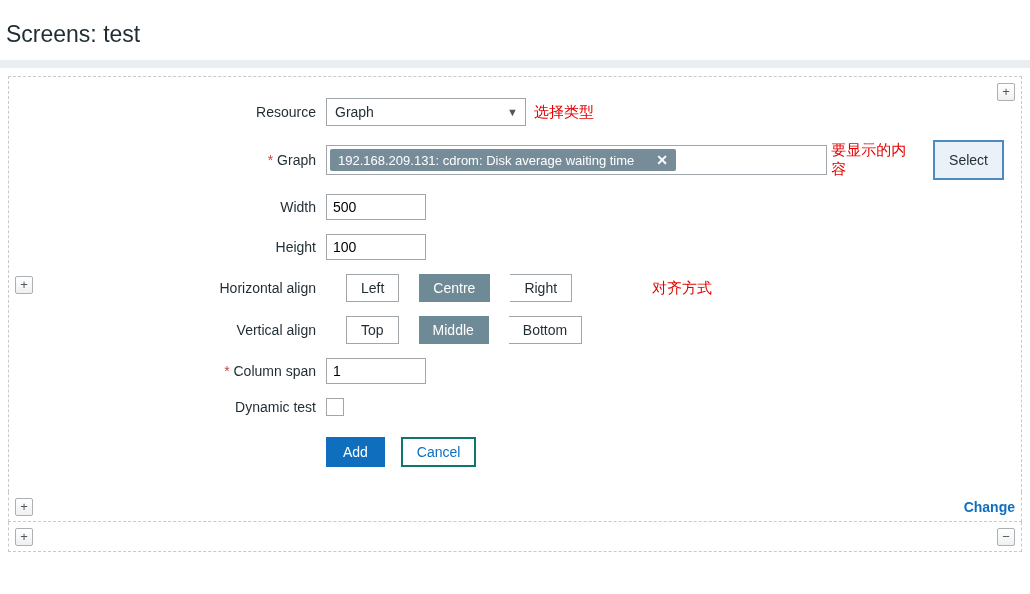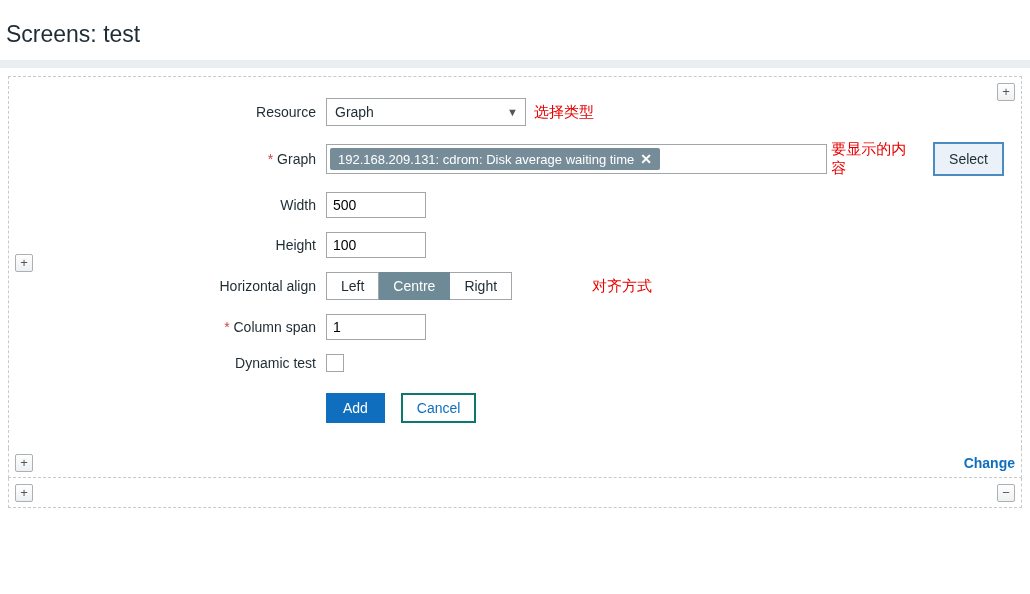--- a/index.html
+++ b/index.html
@@ -85,28 +85,28 @@
     padding: 3px;
     background: #fff;
     display:flex; align-items:center;
   }
   .chip {
     background: #768d99;
     color: #fff;
     padding: 3px 8px;
     border-radius: 2px;
     font-size: 13px;
-    display:flex; align-items:center; gap:6px;
+    display:flex; align-items:center; gap:22px;
   }
   .chip .x { cursor:pointer; font-weight:bold; font-size:14px; }
 
   .select-btn {
     border: 2px solid #4a8bc2;
     background: #eaf1f8;
-    height: 34px;
+    height: 40px;
     padding: 0 14px;
     font-size: 14px;
     color: #1f2c33;
     cursor:pointer;
     margin-left: 18px;
   }
 
   input.txt {
     border: 1px solid #a0a6aa;
     height: 26px;
@@ -117,20 +117,21 @@
 
   .seg { display:flex; }
   .seg button {
     border: 1px solid #a0a6aa;
     background: #fff;
     height: 28px;
     padding: 0 14px;
     font-size: 14px;
     cursor:pointer;
     color:#1f2c33;
+    margin-left:20px;
   }
   .seg button + button { border-left: none; }
   .seg button.active {
     background: #6f8a97;
     color: #fff;
     border-color: #6f8a97;
   }
 
   .chk {
     width: 18px; height: 18px;
@@ -228,20 +229,30 @@
         <td style="display:flex;align-items:center;">
           <div class="seg">
             <button>Left</button>
             <button class="active">Centre</button>
             <button>Right</button>
           </div>
           <span class="anno" style="margin-left:80px;">对齐方式</span>
         </td>
       </tr>
 
+      <tr>
+        <td class="lbl">Vertical align</td>
+        <td>
+          <div class="seg">
+            <button>Top</button>
+            <button class="active">Middle</button>
+            <button>Bottom</button>
+          </div>
+        </td>
+      </tr>
 
       <tr>
         <td class="lbl">
           <span class="req">* </span><span>Column span</span>
         </td>
         <td><input class="txt" value="1" style=""></td>
       </tr>
 
 
       <tr>

